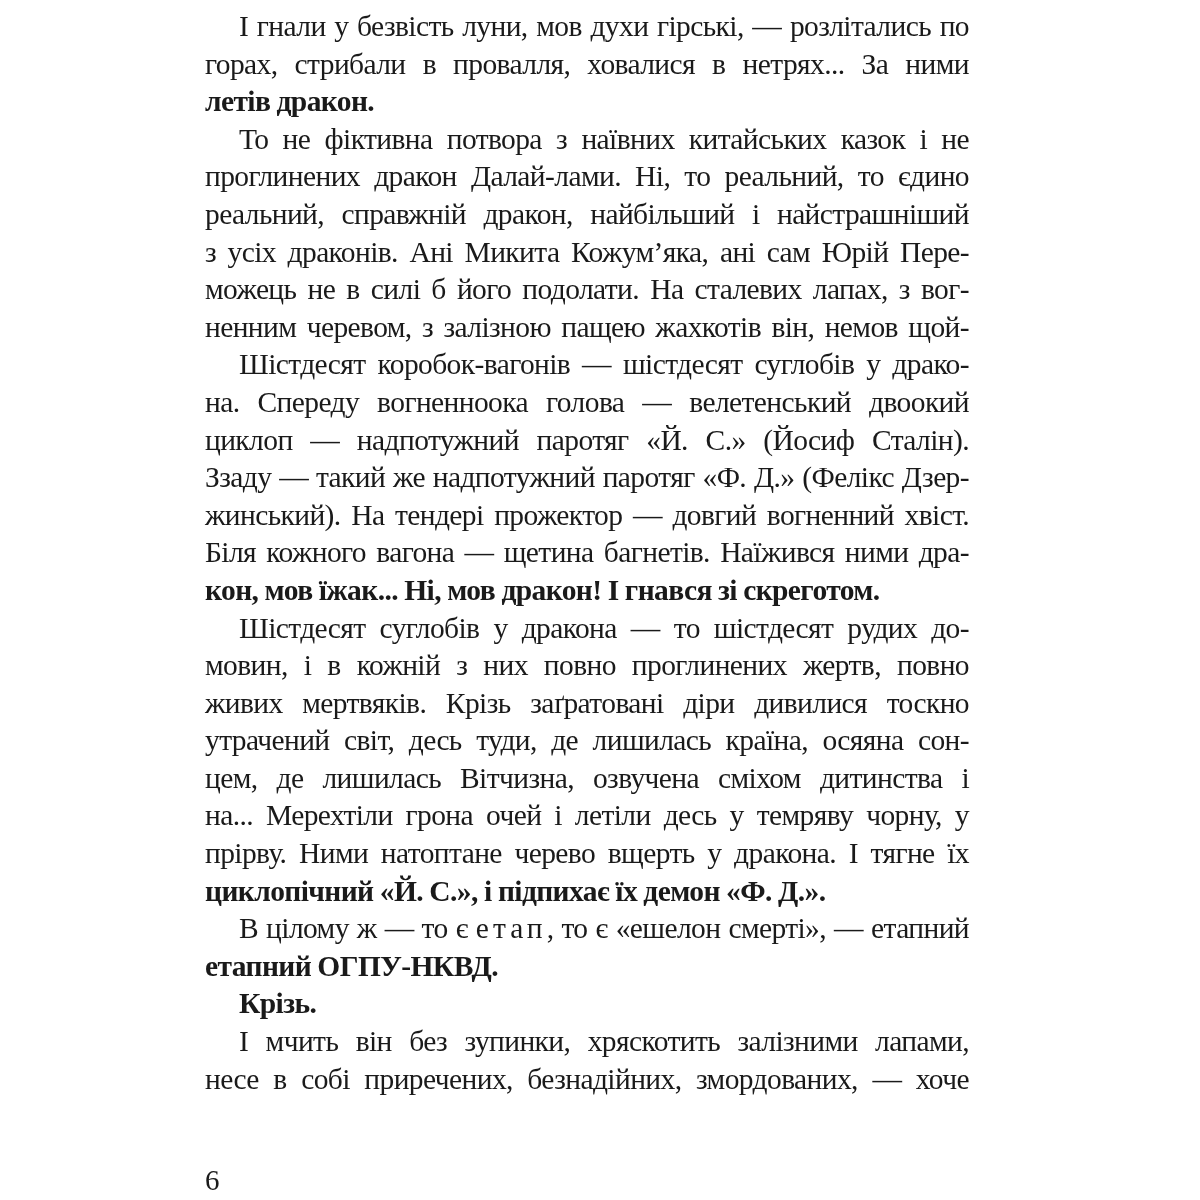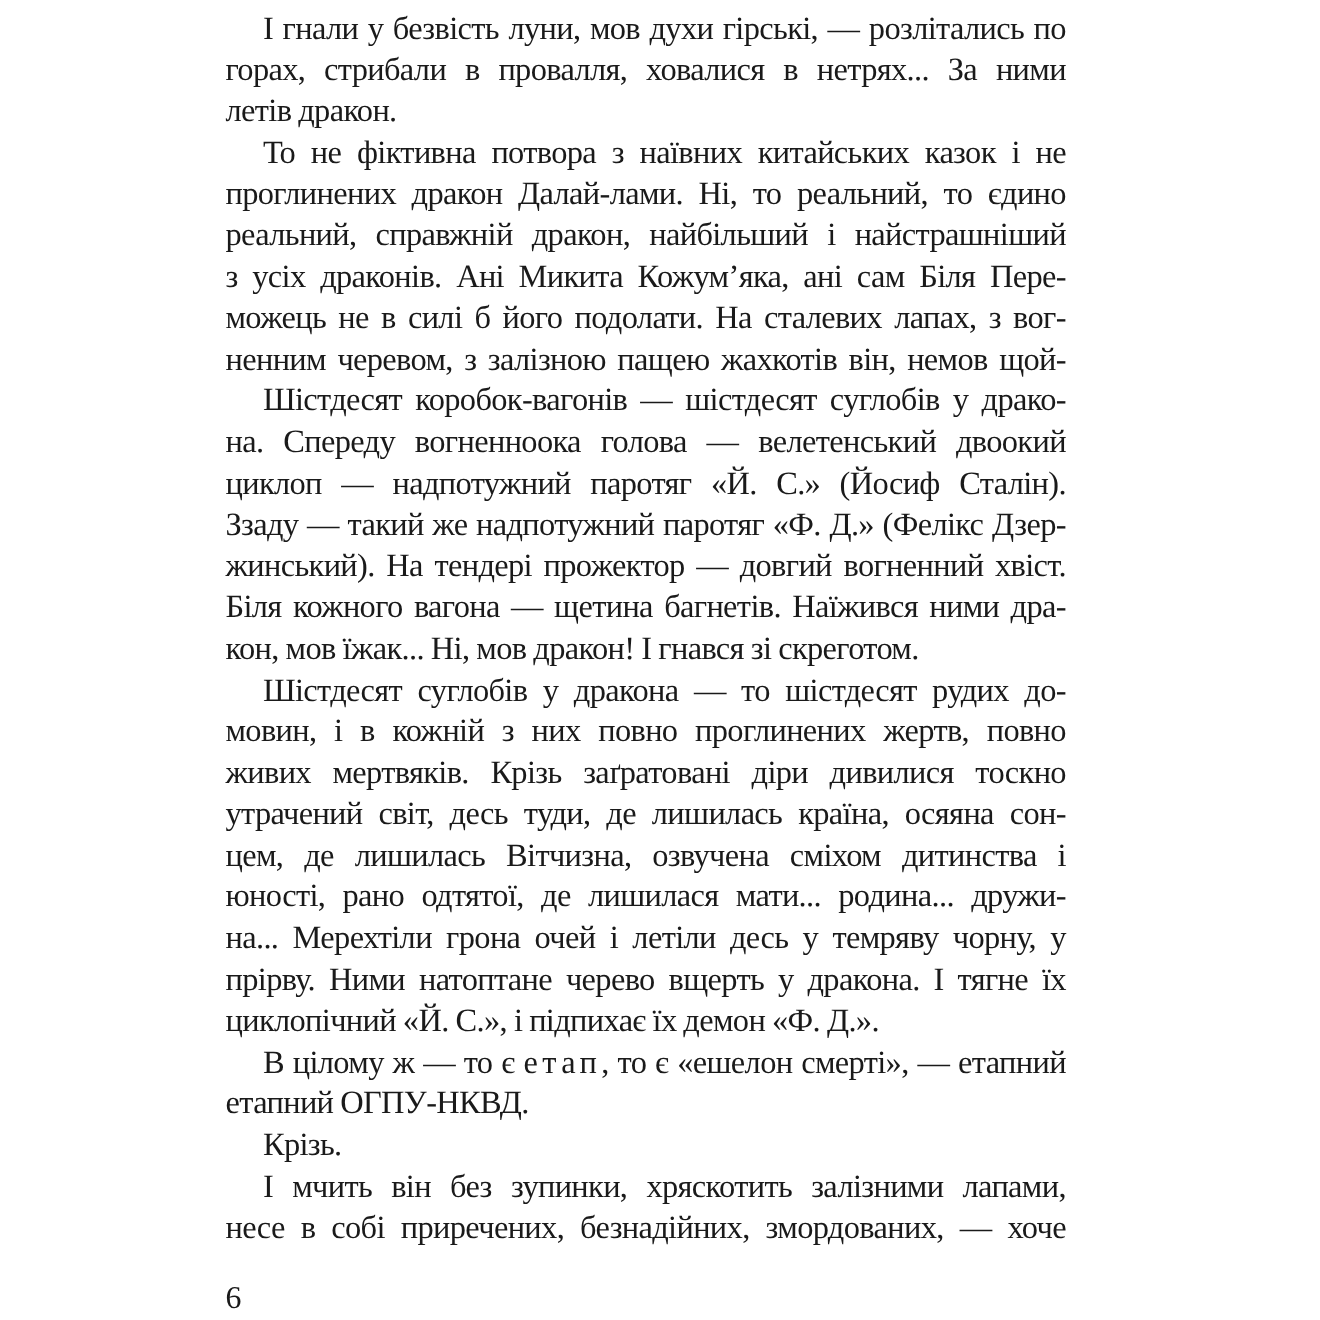--- a/index.html
+++ b/index.html
@@ -28,20 +28,21 @@
     }
     .line {
       display: block;
       white-space: nowrap;
       text-align: justify;
       text-align-last: justify;
       height: 37.6px;
     }
     .line.last {
       text-align-last: left;
+      font-weight: bold;
     }
     .line.indent {
       padding-left: 34px;
     }
     .spaced {
       letter-spacing: 4px;
     }
     .page-number {
       position: absolute;
       left: 205px;
@@ -60,42 +61,41 @@
   <div>
     <span class="line indent">І гнали у безвість луни, мов духи гірські, — розлітались по</span>
     <span class="line">горах, стрибали в провалля, ховалися в нетрях... За ними</span>
     <span class="line last">летів дракон.</span>
   </div>
 
   <div>
     <span class="line indent">То не фіктивна потвора з наївних китайських казок і не</span>
     <span class="line">проглинених дракон Далай-лами. Ні, то реальний, то єдино</span>
     <span class="line">реальний, справжній дракон, найбільший і найстрашніший</span>
-    <span class="line">з усіх драконів. Ані Микита Кожум’яка, ані сам Біля Пере-</span>
+    <span class="line">з усіх драконів. Ані Микита Кожум’яка, ані сам Юрій Пере-</span>
     <span class="line">можець не в силі б його подолати. На сталевих лапах, з вог-</span>
     <span class="line">ненним черевом, з залізною пащею жахкотів він, немов щой-</span>
   </div>
 
   <div>
     <span class="line indent">Шістдесят коробок-вагонів — шістдесят суглобів у драко-</span>
     <span class="line">на. Спереду вогненноока голова — велетенський двоокий</span>
     <span class="line">циклоп — надпотужний паротяг «Й. С.» (Йосиф Сталін).</span>
     <span class="line">Ззаду — такий же надпотужний паротяг «Ф. Д.» (Фелікс Дзер-</span>
     <span class="line">жинський). На тендері прожектор — довгий вогненний хвіст.</span>
     <span class="line">Біля кожного вагона — щетина багнетів. Наїжився ними дра-</span>
     <span class="line last">кон, мов їжак... Ні, мов дракон! І гнався зі скреготом.</span>
   </div>
 
   <div>
     <span class="line indent">Шістдесят суглобів у дракона — то шістдесят рудих до-</span>
     <span class="line">мовин, і в кожній з них повно проглинених жертв, повно</span>
     <span class="line">живих мертвяків. Крізь заґратовані діри дивилися тоскно</span>
     <span class="line">утрачений світ, десь туди, де лишилась країна, осяяна сон-</span>
     <span class="line">цем, де лишилась Вітчизна, озвучена сміхом дитинства і</span>
-    <span class="line">юності, рано одтятої, де лишилася мати... родина... дружи-</span>
     <span class="line">на... Мерехтіли грона очей і летіли десь у темряву чорну, у</span>
     <span class="line">прірву. Ними натоптане черево вщерть у дракона. І тягне їх</span>
     <span class="line last">циклопічний «Й. С.», і підпихає їх демон «Ф. Д.».</span>
   </div>
 
   <div>
     <span class="line indent"><span>В цілому ж — то є </span><span class="spaced">етап</span><span>, то є «ешелон смерті», — етапний</span></span>
     <span class="line last">етапний ОГПУ-НКВД.</span>
   </div>
 

